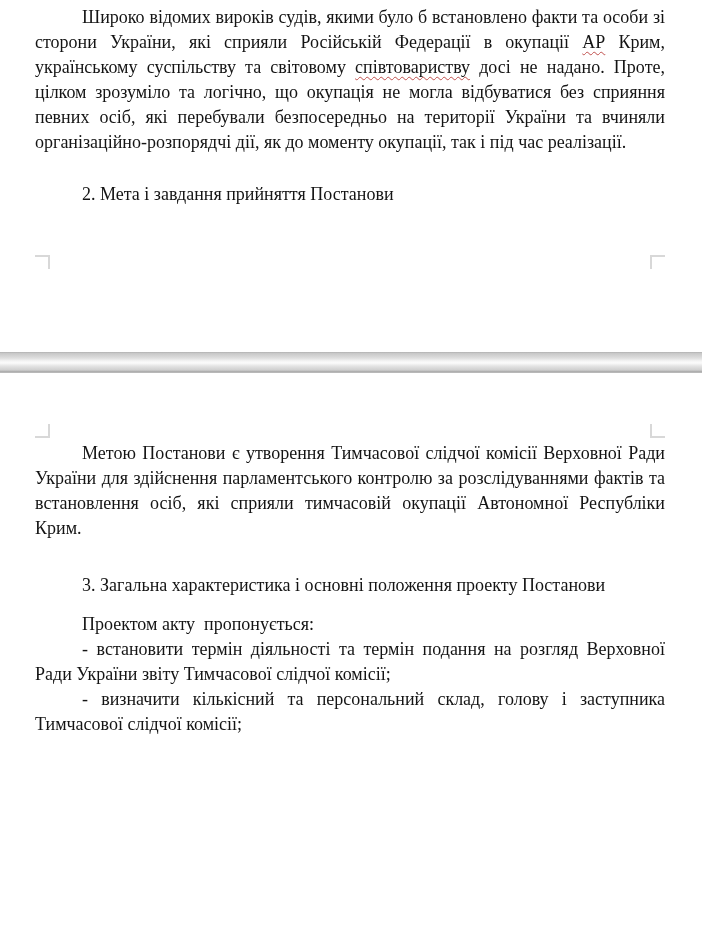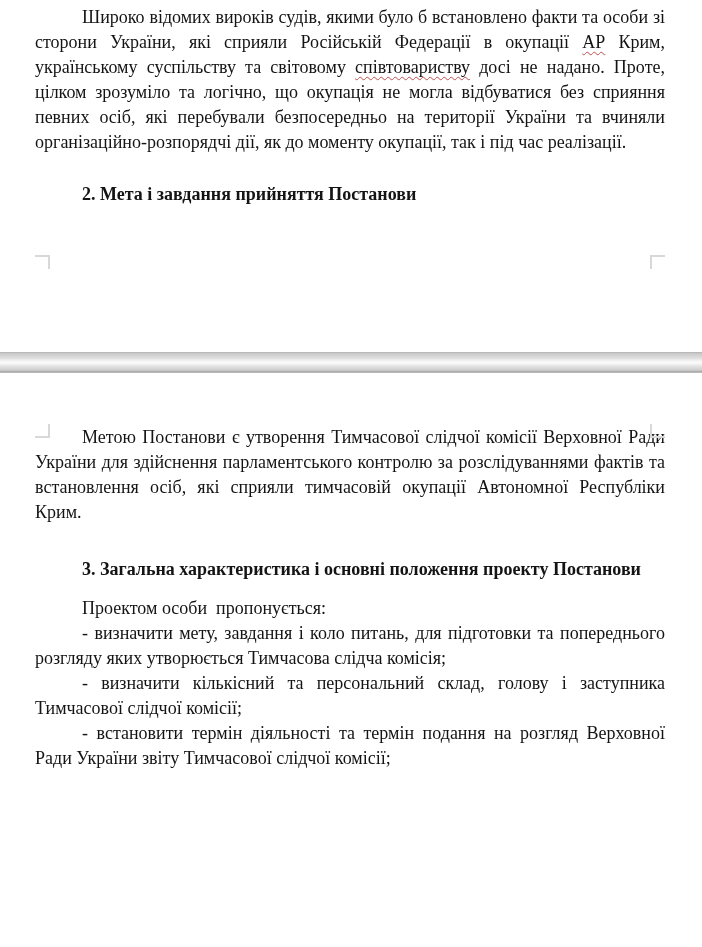--- a/index.html
+++ b/index.html
@@ -25,42 +25,42 @@
     background: #ffffff;
   }
   #page1 {
     top: 0;
     height: 352px;
     padding-top: 5px;
   }
   #page2 {
     top: 373px;
     height: 410px;
-    padding-top: 52px;
+    padding-top: 68px;
   }
   .page-break-band {
     position: absolute;
     left: 0;
     top: 352px;
     width: 702px;
     height: 21px;
     background: linear-gradient(to bottom,
       #ababab 0px, #c6c6c6 1px, #dedede 6px,
       #f4f4f4 9px, #fbfbfb 11px, #e4e4e4 14px,
       #cfcfcf 18px, #a4a4a4 20px, #cccccc 21px);
   }
   .par {
     margin: 0;
     font-size: 18px;
     line-height: 25px;
     text-align: justify;
     text-indent: 47px;
   }
   .heading {
-    font-weight: bold;
+    font-weight: normal;
   }
   #heading2 { margin-top: 27px; }
   #heading3 { margin-top: 32px; }
   .intro {
     margin-top: 14px;
     text-align: left;
     white-space: pre-wrap;
   }
   .misspelled {
     text-decoration-line: underline;
@@ -86,24 +86,23 @@
 <section class="page" id="page1">
   <p class="par"><span>Широко відомих вироків судів, якими було б встановлено факти та особи зі сторони України, які сприяли Російській Федерації в окупації </span><span class="misspelled">АР</span><span> Крим, українському суспільству та світовому </span><span class="misspelled">співтовариству</span><span> досі не надано. Проте, цілком зрозуміло та логічно, що окупація не могла відбуватися без сприяння певних осіб, які перебували безпосередньо на території України та вчиняли організаційно-розпорядчі дії, як до моменту окупації, так і під час реалізації.</span></p>
   <h2 class="par heading" id="heading2">2. Мета і завдання прийняття Постанови</h2>
 </section>
 
 <div class="page-break-band"></div>
 
 <section class="page" id="page2">
   <p class="par" id="para-meta">Метою Постанови є утворення Тимчасової слідчої комісії Верховної Ради України для здійснення парламентського контролю за розслідуваннями фактів та встановлення осіб, які сприяли тимчасовій окупації Автономної Республіки Крим.</p>
   <h2 class="par heading" id="heading3">3. Загальна характеристика і основні положення проекту Постанови</h2>
-  <p class="par intro">Проектом особи  пропонується:</p>
+  <p class="par intro">Проектом акту  пропонується:</p>
   <div>
-      <p class="par">- визначити мету, завдання і коло питань, для підготовки та попереднього розгляду яких утворюється Тимчасова слідча комісія;</p>
+      <p class="par">- встановити термін діяльності та термін подання на розгляд Верховної Ради України звіту Тимчасової слідчої комісії;</p>
       <p class="par">- визначити кількісний та персональний склад, голову і заступника Тимчасової слідчої комісії;</p>
-      <p class="par">- встановити термін діяльності та термін подання на розгляд Верховної Ради України звіту Тимчасової слідчої комісії;</p>
     </div>
 </section>
 
 <span class="boundary-mark mark-p1-left"></span>
 <span class="boundary-mark mark-p1-right"></span>
 <span class="boundary-mark mark-p2-left"></span>
 <span class="boundary-mark mark-p2-right"></span>
 
 </body></html>

